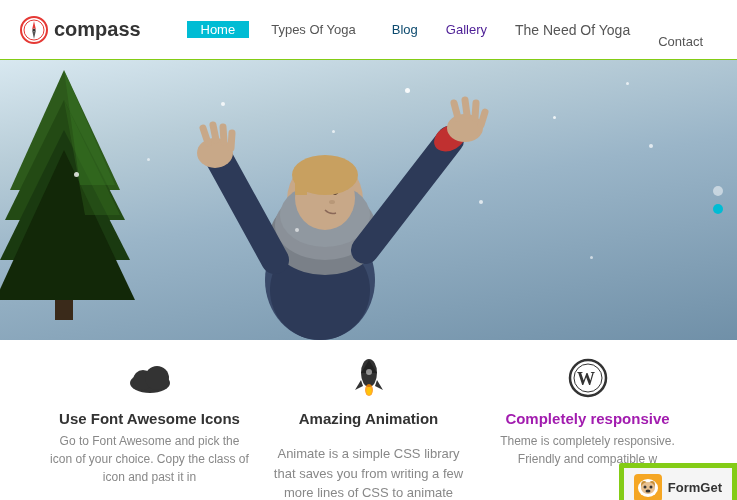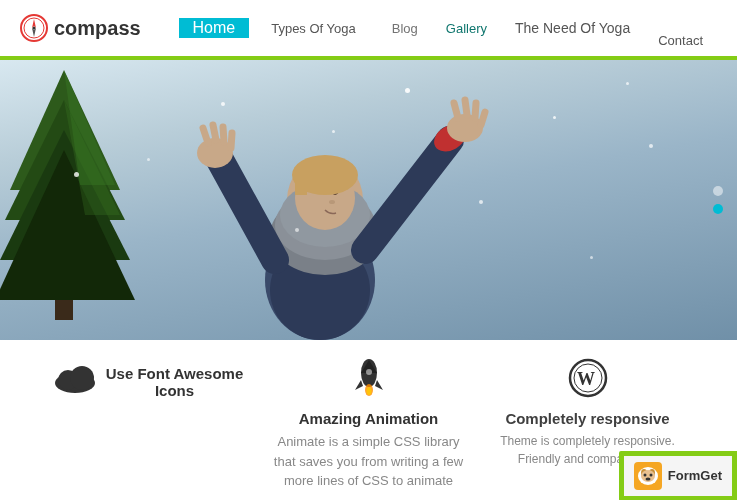--- a/index.html
+++ b/index.html
@@ -1,38 +1,38 @@
 <!DOCTYPE html>
 <html><head>
   <meta charset="utf-8">
   <style>
     * { margin: 0; padding: 0; box-sizing: border-box; }
     body { font-family: Arial, sans-serif; width: 737px; height: 500px; overflow: hidden; background: #fff; }
   </style>
 </head>
 <body>
 
-<div style="display:flex;align-items:center;padding:0 20px;height:60px;background:#fff;border-bottom:4px solid #84cc16;gap:25px;">
+<div style="display:flex;align-items:center;padding:0 20px;height:60px;background:#fff;border-bottom:1px solid #84cc16;gap:25px;">
   <div style="display:flex;align-items:center;gap:6px;margin-right:auto;cursor:pointer;">
 
     <svg width="28" height="28" viewBox="0 0 28 28">
       <circle cx="14" cy="14" r="13" fill="none" stroke="#e53935" stroke-width="2"></circle>
       <circle cx="14" cy="14" r="10" fill="none" stroke="#e53935" stroke-width="1"></circle>
       <polygon points="14,5 16,14 14,12 12,14" fill="#e53935"></polygon>
       <polygon points="14,23 12,14 14,16 16,14" fill="#555"></polygon>
       <circle cx="14" cy="14" r="1.5" fill="#333"></circle>
     </svg>
     <span style="font-size:20px;font-weight:bold;color:#333;">compass</span>
   </div>
 
   <nav style="display:flex;align-items:center;">
-    <a style="padding:1px 14px;font-size:16px;color:#fff;background:#00bcd4;cursor:pointer;text-decoration:none;">Home</a>
+    <a style="padding:1px 14px;font-size:13px;color:#fff;background:#00bcd4;cursor:pointer;text-decoration:none;">Home</a>
     <a style="padding:8px 22px;font-size:13px;color:#555;cursor:pointer;text-decoration:none;">Types Of Yoga</a>
-    <a style="padding:8px 14px;font-size:13px;color:#737373;cursor:pointer;text-decoration:none;">Blog</a>
-    <a style="padding:8px 14px;font-size:13px;color:#0f766e;cursor:pointer;text-decoration:none;">Gallery</a>
+    <a style="padding:8px 14px;font-size:13px;color:#0c4a6e;cursor:pointer;text-decoration:none;">Blog</a>
+    <a style="padding:8px 14px;font-size:13px;color:#4c1d95;cursor:pointer;text-decoration:none;">Gallery</a>
     <a style="padding:8px 14px;font-size:14px;color:#555;cursor:pointer;text-decoration:none;">The Need Of Yoga</a>
     <a style="padding:8px 14px;font-size:13px;color:#555;cursor:pointer;text-decoration:none;margin-top:24px;">Contact</a>
   </nav>
 </div>
 
 <div style="position:relative;width:100%;height:280px;overflow:hidden;">
 
   <div style="position:absolute;top:0;left:0;width:100%;height:100%;background:linear-gradient(170deg, #d8e8f0 0%, #b8cdd8 25%, #9ab5c8 50%, #7090a8 100%);"></div>
 
   <div style="position:absolute;top:0;left:0;width:180px;height:280px;overflow:hidden;">
@@ -113,63 +113,64 @@
   </div>
 
   <div style="position:absolute;right:14px;top:50%;transform:translateY(-50%);display:flex;flex-direction:column;gap:8px;">
     <div style="width:10px;height:10px;border-radius:50%;background:rgba(255,255,255,0.5);cursor:pointer;"></div>
     <div style="width:10px;height:10px;border-radius:50%;background:#00bcd4;cursor:pointer;"></div>
   </div>
 </div>
 
 <div style="display:flex;justify-content:space-around;align-items:flex-start;padding:18px 40px 0;background:#fff;position:relative;">
 
-  <div style="display:flex;flex-direction:row;align-items:center;text-align:center;max-width:200px;">
+  <div style="display:flex;flex-direction:column;align-items:center;text-align:center;max-width:200px;">
     <div style="font-size:38px;color:#333;margin-bottom:8px;">
       
       <svg width="50" height="35" viewBox="0 0 50 35">
         <ellipse cx="25" cy="25" rx="20" ry="10" fill="#333"></ellipse>
         <ellipse cx="18" cy="22" rx="10" ry="10" fill="#333"></ellipse>
         <ellipse cx="32" cy="20" rx="12" ry="12" fill="#333"></ellipse>
       </svg>
     </div>
     <div style="font-size:15px;font-weight:bold;color:#333;margin-bottom:5px;">Use Font Awesome Icons</div>
+    <div style="font-size:12px;color:#888;line-height:1.5;">Go to Font Awesome and pick the icon of your choice. Copy the class of icon and past it in</div>
   </div>
 
   <div style="display:flex;flex-direction:column;align-items:center;text-align:center;max-width:200px;">
     <div style="margin-bottom:8px;">
       <svg width="40" height="40" viewBox="0 0 40 40">
 
         <ellipse cx="20" cy="15" rx="8" ry="14" fill="#333"></ellipse>
 
         <polygon points="20,2 28,15 12,15" fill="#222"></polygon>
 
         <polygon points="12,22 6,32 14,28" fill="#333"></polygon>
         <polygon points="28,22 34,32 26,28" fill="#333"></polygon>
 
         <circle cx="20" cy="14" r="3" fill="#fff" opacity="0.5"></circle>
 
         <ellipse cx="20" cy="32" rx="4" ry="6" fill="#ff8c00" opacity="0.8"></ellipse>
         <ellipse cx="20" cy="33" rx="2.5" ry="4" fill="#ffcc00" opacity="0.8"></ellipse>
       </svg>
     </div>
-    <div style="font-size:15px;font-weight:bold;color:#333;margin-bottom:5px;">Amazing Animation</div>
+    <div style="font-size:15px;font-weight:bold;color:#333;margin-bottom:17px;">Amazing Animation</div>
     <div style="font-size:13px;color:#888;line-height:1.5;">Animate is a simple CSS library that saves you from writing a few more lines of CSS to animate</div>
   </div>
 
   <div style="display:flex;flex-direction:column;align-items:center;text-align:center;max-width:200px;">
     <div style="margin-bottom:8px;">
       <svg width="40" height="40" viewBox="0 0 40 40">
         <circle cx="20" cy="20" r="18" fill="none" stroke="#333" stroke-width="2.5"></circle>
         <circle cx="20" cy="20" r="14" fill="none" stroke="#333" stroke-width="1"></circle>
 
         <text x="9" y="27" font-size="18" font-weight="bold" fill="#333" font-family="serif">W</text>
       </svg>
     </div>
-    <div style="font-size:15px;font-weight:bold;color:#404040;margin-bottom:5px;">Completely responsive</div>
+    <div style="font-size:15px;font-weight:bold;color:#a21caf;margin-bottom:5px;">Completely responsive</div>
     <div style="font-size:12px;color:#888;line-height:1.5;">Theme is completely responsive. Friendly and compatible w</div>
   </div>
 
   <div style="position:absolute;bottom:-10px;right:0;background:#f5f5f5;border:5px solid #84cc16;display:flex;align-items:center;gap:6px;padding:6px 10px;font-size:13px;font-weight:bold;color:#333;border-radius:2px 0 0 2px;cursor:pointer;">
 
     <svg width="28" height="28" viewBox="0 0 28 28">
       <rect width="28" height="28" rx="4" fill="#f5a623"></rect>
 
       <ellipse cx="14" cy="14" rx="10" ry="9" fill="#fff"></ellipse>
       <ellipse cx="10" cy="11" rx="3" ry="4" fill="#c8903a"></ellipse>

